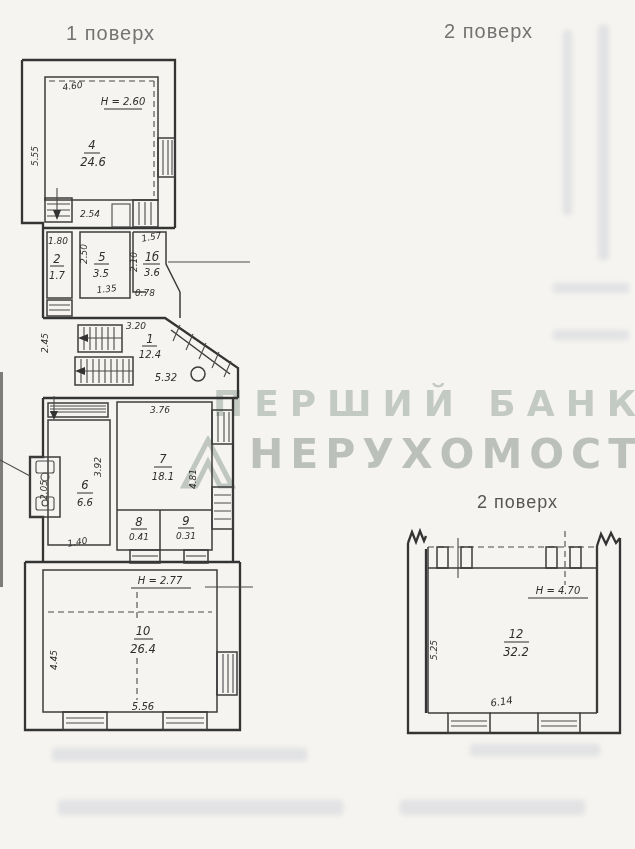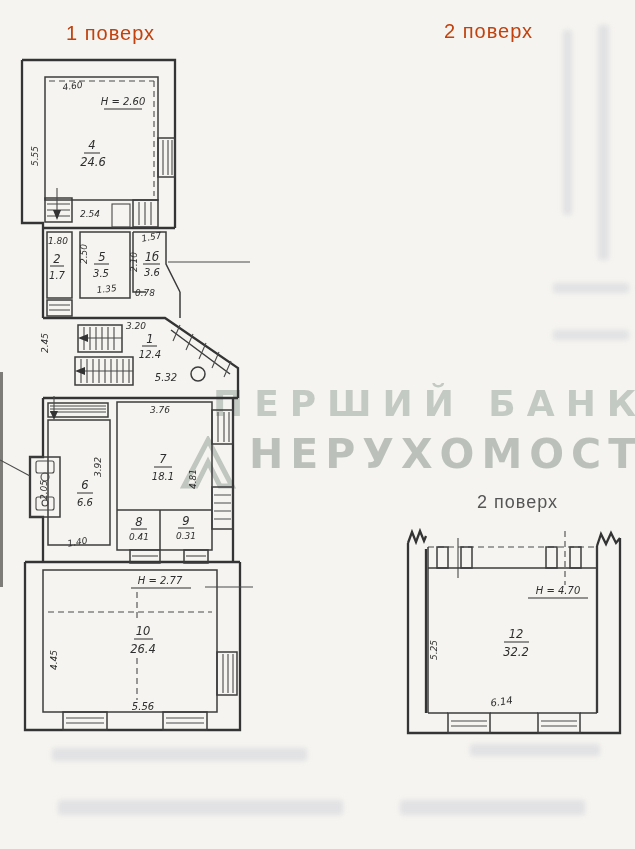--- a/index.html
+++ b/index.html
@@ -1,20 +1,20 @@
 <!DOCTYPE html>
 <html><head>
 <meta charset="utf-8">
 <style>
   html,body{margin:0;padding:0;}
   body{width:635px;height:849px;overflow:hidden;background:#e9e7e4;}
   #page{position:relative;width:635px;height:849px;background:#f5f4f0;overflow:hidden;
         font-family:"Liberation Sans",sans-serif;}
   
-  .heading{position:absolute;color:#c2410c;font-family:"Liberation Sans",sans-serif;
+  .heading{position:absolute;color:#737373;font-family:"Liberation Sans",sans-serif;
            letter-spacing:1px;white-space:nowrap;}
   
   .wm{position:absolute;font-weight:bold;white-space:nowrap;
       font-family:"DejaVu Sans",sans-serif;color:rgba(146,158,149,0.50);}
   .wm1{left:213px;top:383px;font-size:36px;letter-spacing:11px;}
   .wm2{left:249px;top:430px;font-size:41px;letter-spacing:7px;color:rgba(138,151,142,0.55);}
   .wm-logo{position:absolute;left:180px;top:436px;width:56px;height:56px;}
   
   .ghost{position:absolute;background:rgba(175,178,198,0.28);filter:blur(2.5px);border-radius:3px;}
   .edge{position:absolute;left:0;top:372px;width:3px;height:215px;background:rgba(60,60,55,0.65);}

